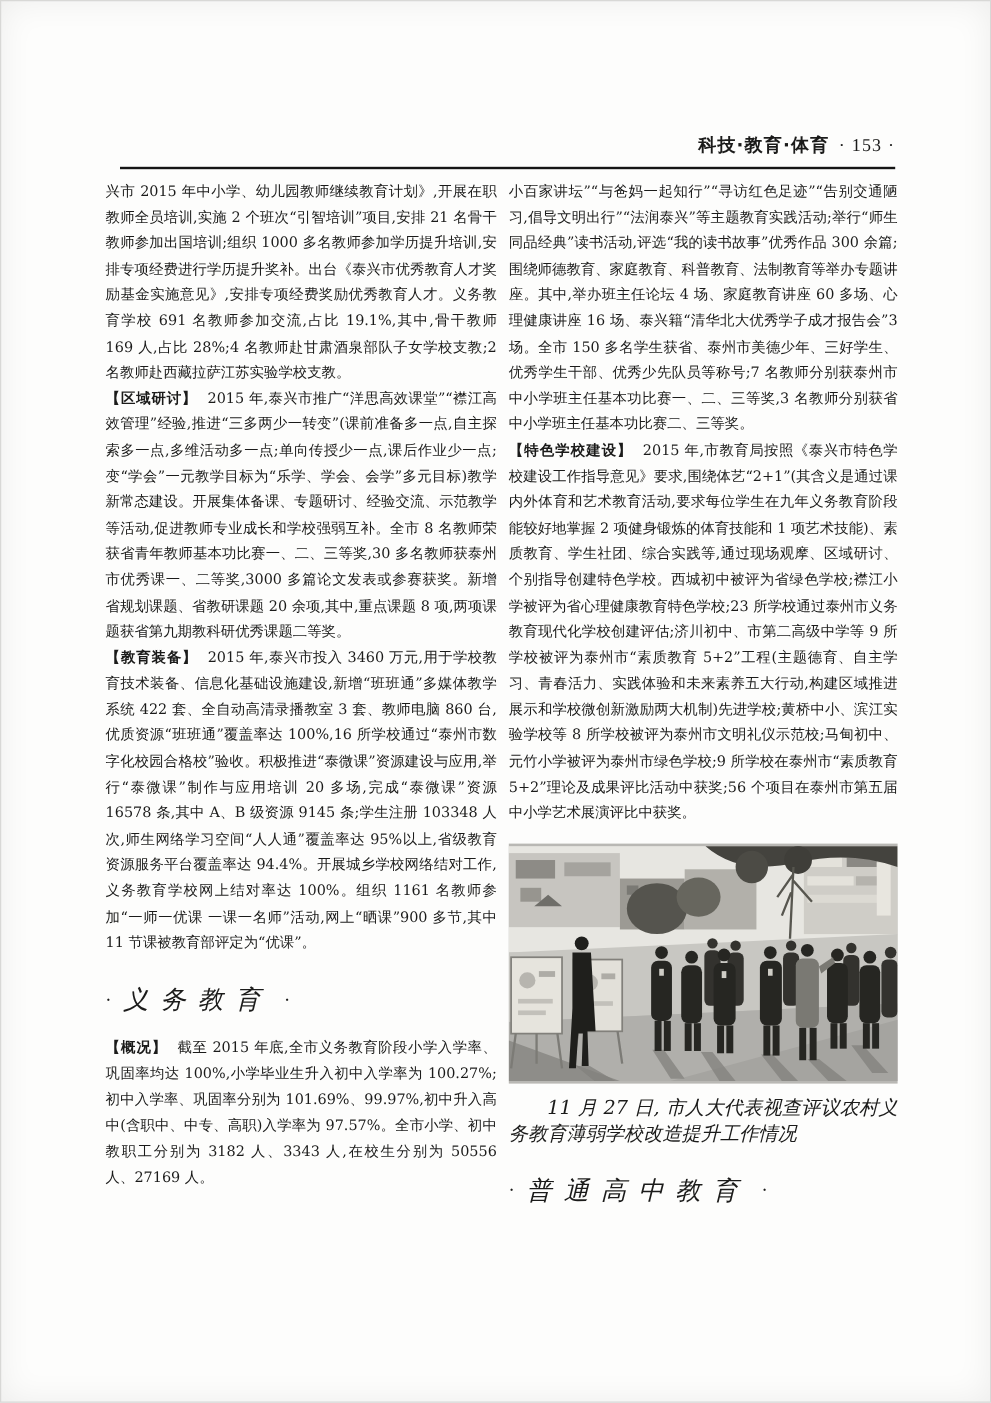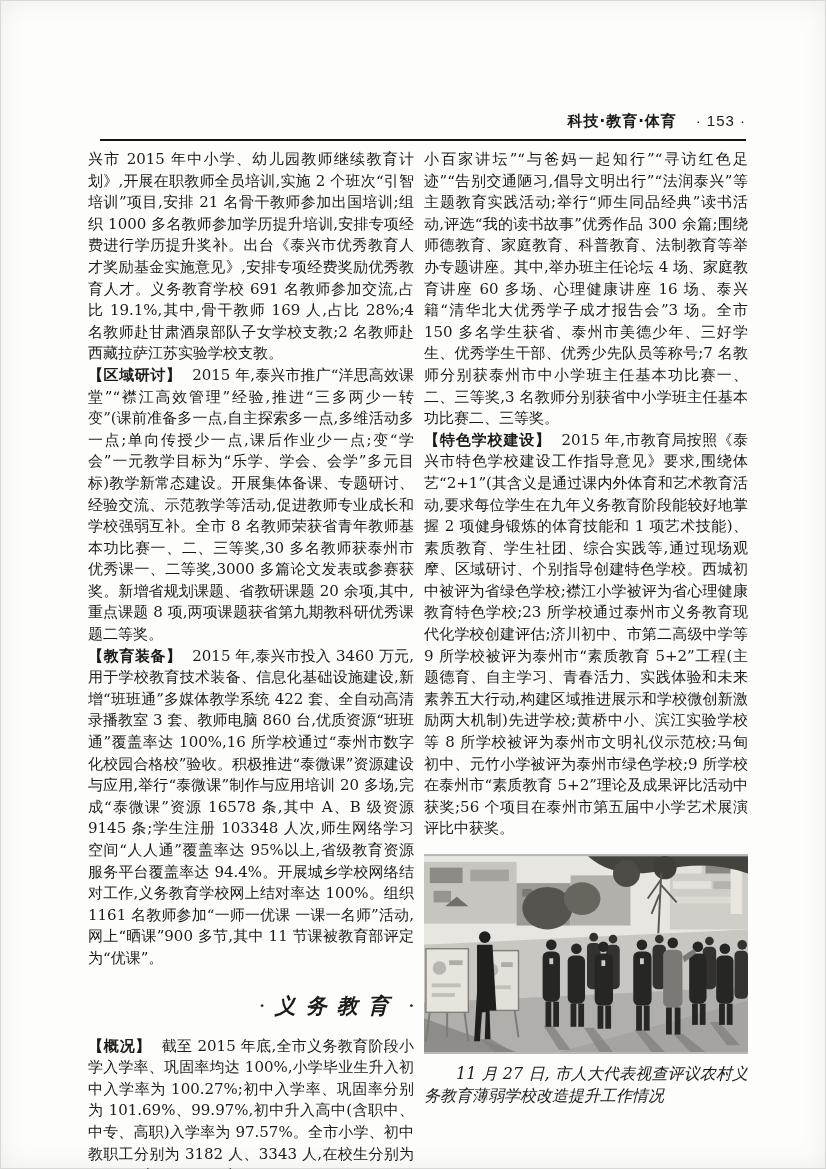--- a/index.html
+++ b/index.html
@@ -9,40 +9,40 @@
     font-family:"DejaVu Serif",serif;
     color:#1b1b1a;
     box-shadow:inset 0 0 0 1px #d8d8d6, inset 0 0 28px rgba(0,0,0,.07);
     overflow:hidden;
   }
   .running-head{
     position:absolute;top:112px;right:80px;
     font-size:15px;letter-spacing:1px;white-space:nowrap;
   }
   .running-head .sec{font-family:"DejaVu Sans",sans-serif;font-weight:bold;margin-top:26px;}
-  .running-head .pg{font-family:Liberation Sans, sans-serif;margin-left:13px;}
+  .running-head .pg{font-family:Liberation Serif, serif;margin-left:2px;}
   .head-rule{
     position:absolute;top:139px;left:100px;width:646px;height:2px;
     background:#151515;
   }
   .col{position:absolute;top:149px;width:326px;}
   .col-left{left:88px;}
   .col-right{left:424px;width:324px;}
   p.body-text{
-    margin:0;font-size:15px;line-height:21.6px;
+    margin:0;font-size:12px;line-height:21.6px;
     text-align:justify;text-justify:inter-character;
   }
   .entry{margin-top:13px;}
   .entry-label{
     font-family:"DejaVu Sans",sans-serif;font-weight:bold;
     margin-right:.7em;letter-spacing:.5px;
   }
   .section-heading{
-    text-align:right;font-size:21px;font-style:italic;
-    margin:22px 0 16px 0;white-space:nowrap;font-weight:bold;
+    text-align:left;font-size:21px;font-style:italic;
+    margin:22px 0 16px 0;white-space:nowrap;
   }
   .section-heading .dot{font-style:normal;font-size:15px;vertical-align:2px;}
   .section-heading .ttl{letter-spacing:10px;margin:0 10px;}
   figure.news-photo{margin:14px 0 0 0;padding:0;}
   figure.news-photo svg{display:block;background:#b9b8b4;}
   .photo-caption{
     margin:9px 0 0 0;font-size:16px;font-style:italic;
     line-height:22px;text-indent:2em;text-align:justify;
   }
 </style>
@@ -194,14 +194,17 @@
           <path d="M268,104 L280,96 L282,101 L270,110 Z" fill="#7a7973"></path>
           <rect x="251" y="157" width="6" height="28" fill="#262622"></rect>
           <rect x="260" y="157" width="6" height="28" fill="#262622"></rect>
         </g>
       </g>
     </svg>
   </figure>
 
   <p class="photo-caption">11 月 27 日, 市人大代表视查评议农村义务教育薄弱学校改造提升工作情况</p>
 
+  <div class="section-heading">
+    <span class="dot">·</span><span class="ttl">普通高中教育</span><span class="dot">·</span>
+  </div>
 
 </div>
 
 </body></html>

